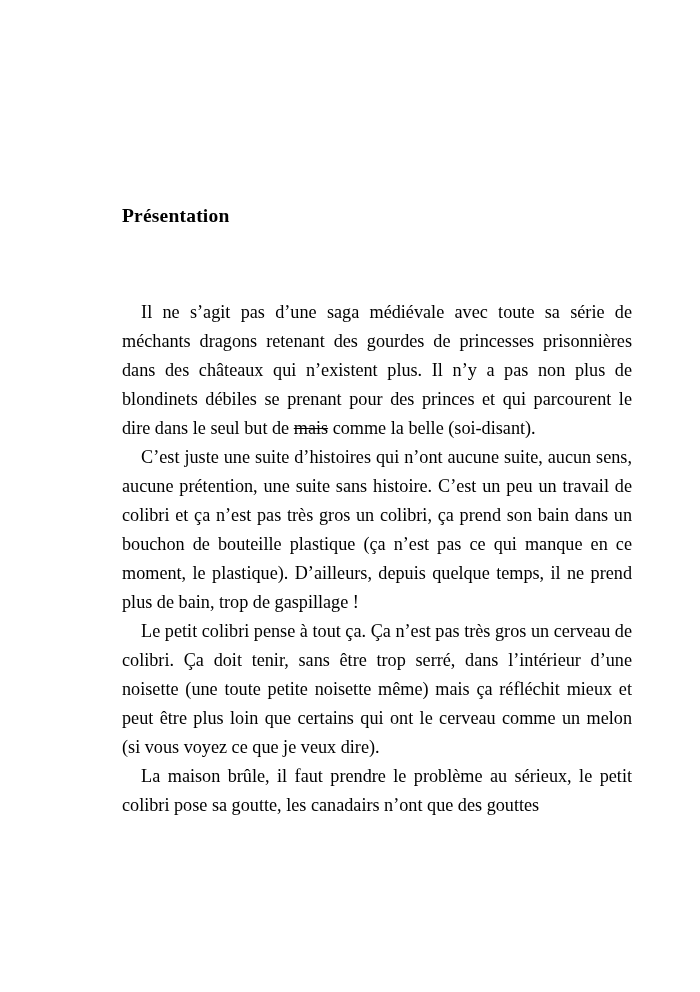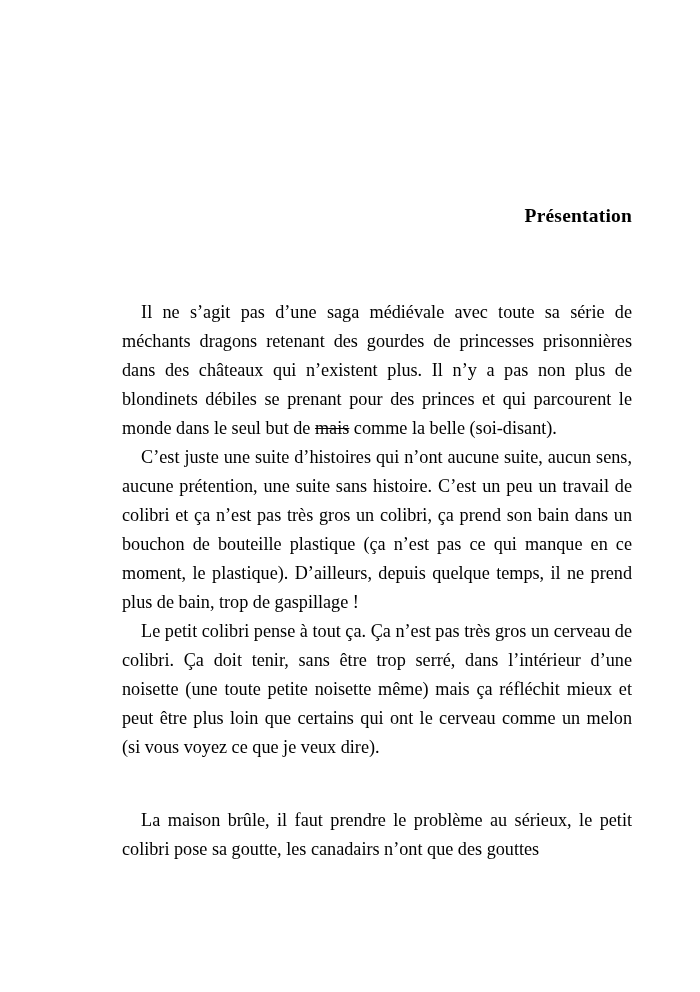--- a/index.html
+++ b/index.html
@@ -25,21 +25,21 @@
   }
 
   .content {
     position: absolute;
     left: 122px;
     top: 0;
     width: 510px;
   }
 
   .chapter-title {
-    text-align: right;
+    text-align: left;
     font-weight: bold;
     font-size: 19.5px;
     letter-spacing: 0.2px;
     margin: 0;
     padding-top: 205px;
     line-height: 1.1;
   }
 
   .body-copy {
     margin-top: 72px;
@@ -52,39 +52,38 @@
     text-align: justify;
     text-justify: inter-word;
     text-indent: 1.05em;
     hyphens: manual;
     -webkit-hyphens: manual;
   }
 
   
   p.para.clipped {
     text-align: justify;
-    margin-top: 44px;
   }
 
   .struck {
     text-decoration: line-through;
     text-decoration-thickness: 1px;
   }
 </style>
 </head>
 <body>
 
 <div class="page">
   <div class="content">
 
     <h1 class="chapter-title">Présentation</h1>
 
     <div class="body-copy">
 
-      <p class="para"><span>Il ne s’agit pas d’une saga médiévale avec toute sa série de méchants dragons retenant des gourdes de princesses prisonnières dans des châteaux qui n’existent plus. Il n’y a pas non plus de blondinets débiles se prenant pour des princes et qui parcourent le monde dans le seul but de </span><span class="struck">mais</span><span> comme la belle (soi-disant).</span></p>
+      <p class="para"><span>Il ne s’agit pas d’une saga médiévale avec toute sa série de méchants dragons retenant des gourdes de princesses prisonnières dans des châteaux qui n’existent plus. Il n’y a pas non plus de blondinets débiles se prenant pour des princes et qui parcourent le dire dans le seul but de </span><span class="struck">mais</span><span> comme la belle (soi-disant).</span></p>
 
 
       <p class="para">C’est juste une suite d’histoires qui n’ont aucune suite, aucun sens, aucune prétention, une suite sans histoire. C’est un peu un travail de colibri et ça n’est pas très gros un colibri, ça prend son bain dans un bouchon de bouteille plastique (ça n’est pas ce qui manque en ce moment, le plastique). D’ailleurs, depuis quelque temps, il ne prend plus de bain, trop de gaspillage !</p>
 
 
       <p class="para">Le petit colibri pense à tout ça. Ça n’est pas très gros un cerveau de colibri. Ça doit tenir, sans être trop serré, dans l’intérieur d’une noisette (une toute petite noisette même) mais ça réfléchit mieux et peut être plus loin que certains qui ont le cerveau comme un melon (si vous voyez ce que je veux dire).</p>
 
       <p class="para clipped">La maison brûle, il faut prendre le problème au sérieux, le petit colibri pose sa goutte, les canadairs n’ont que des gouttes</p>
 
     </div>

